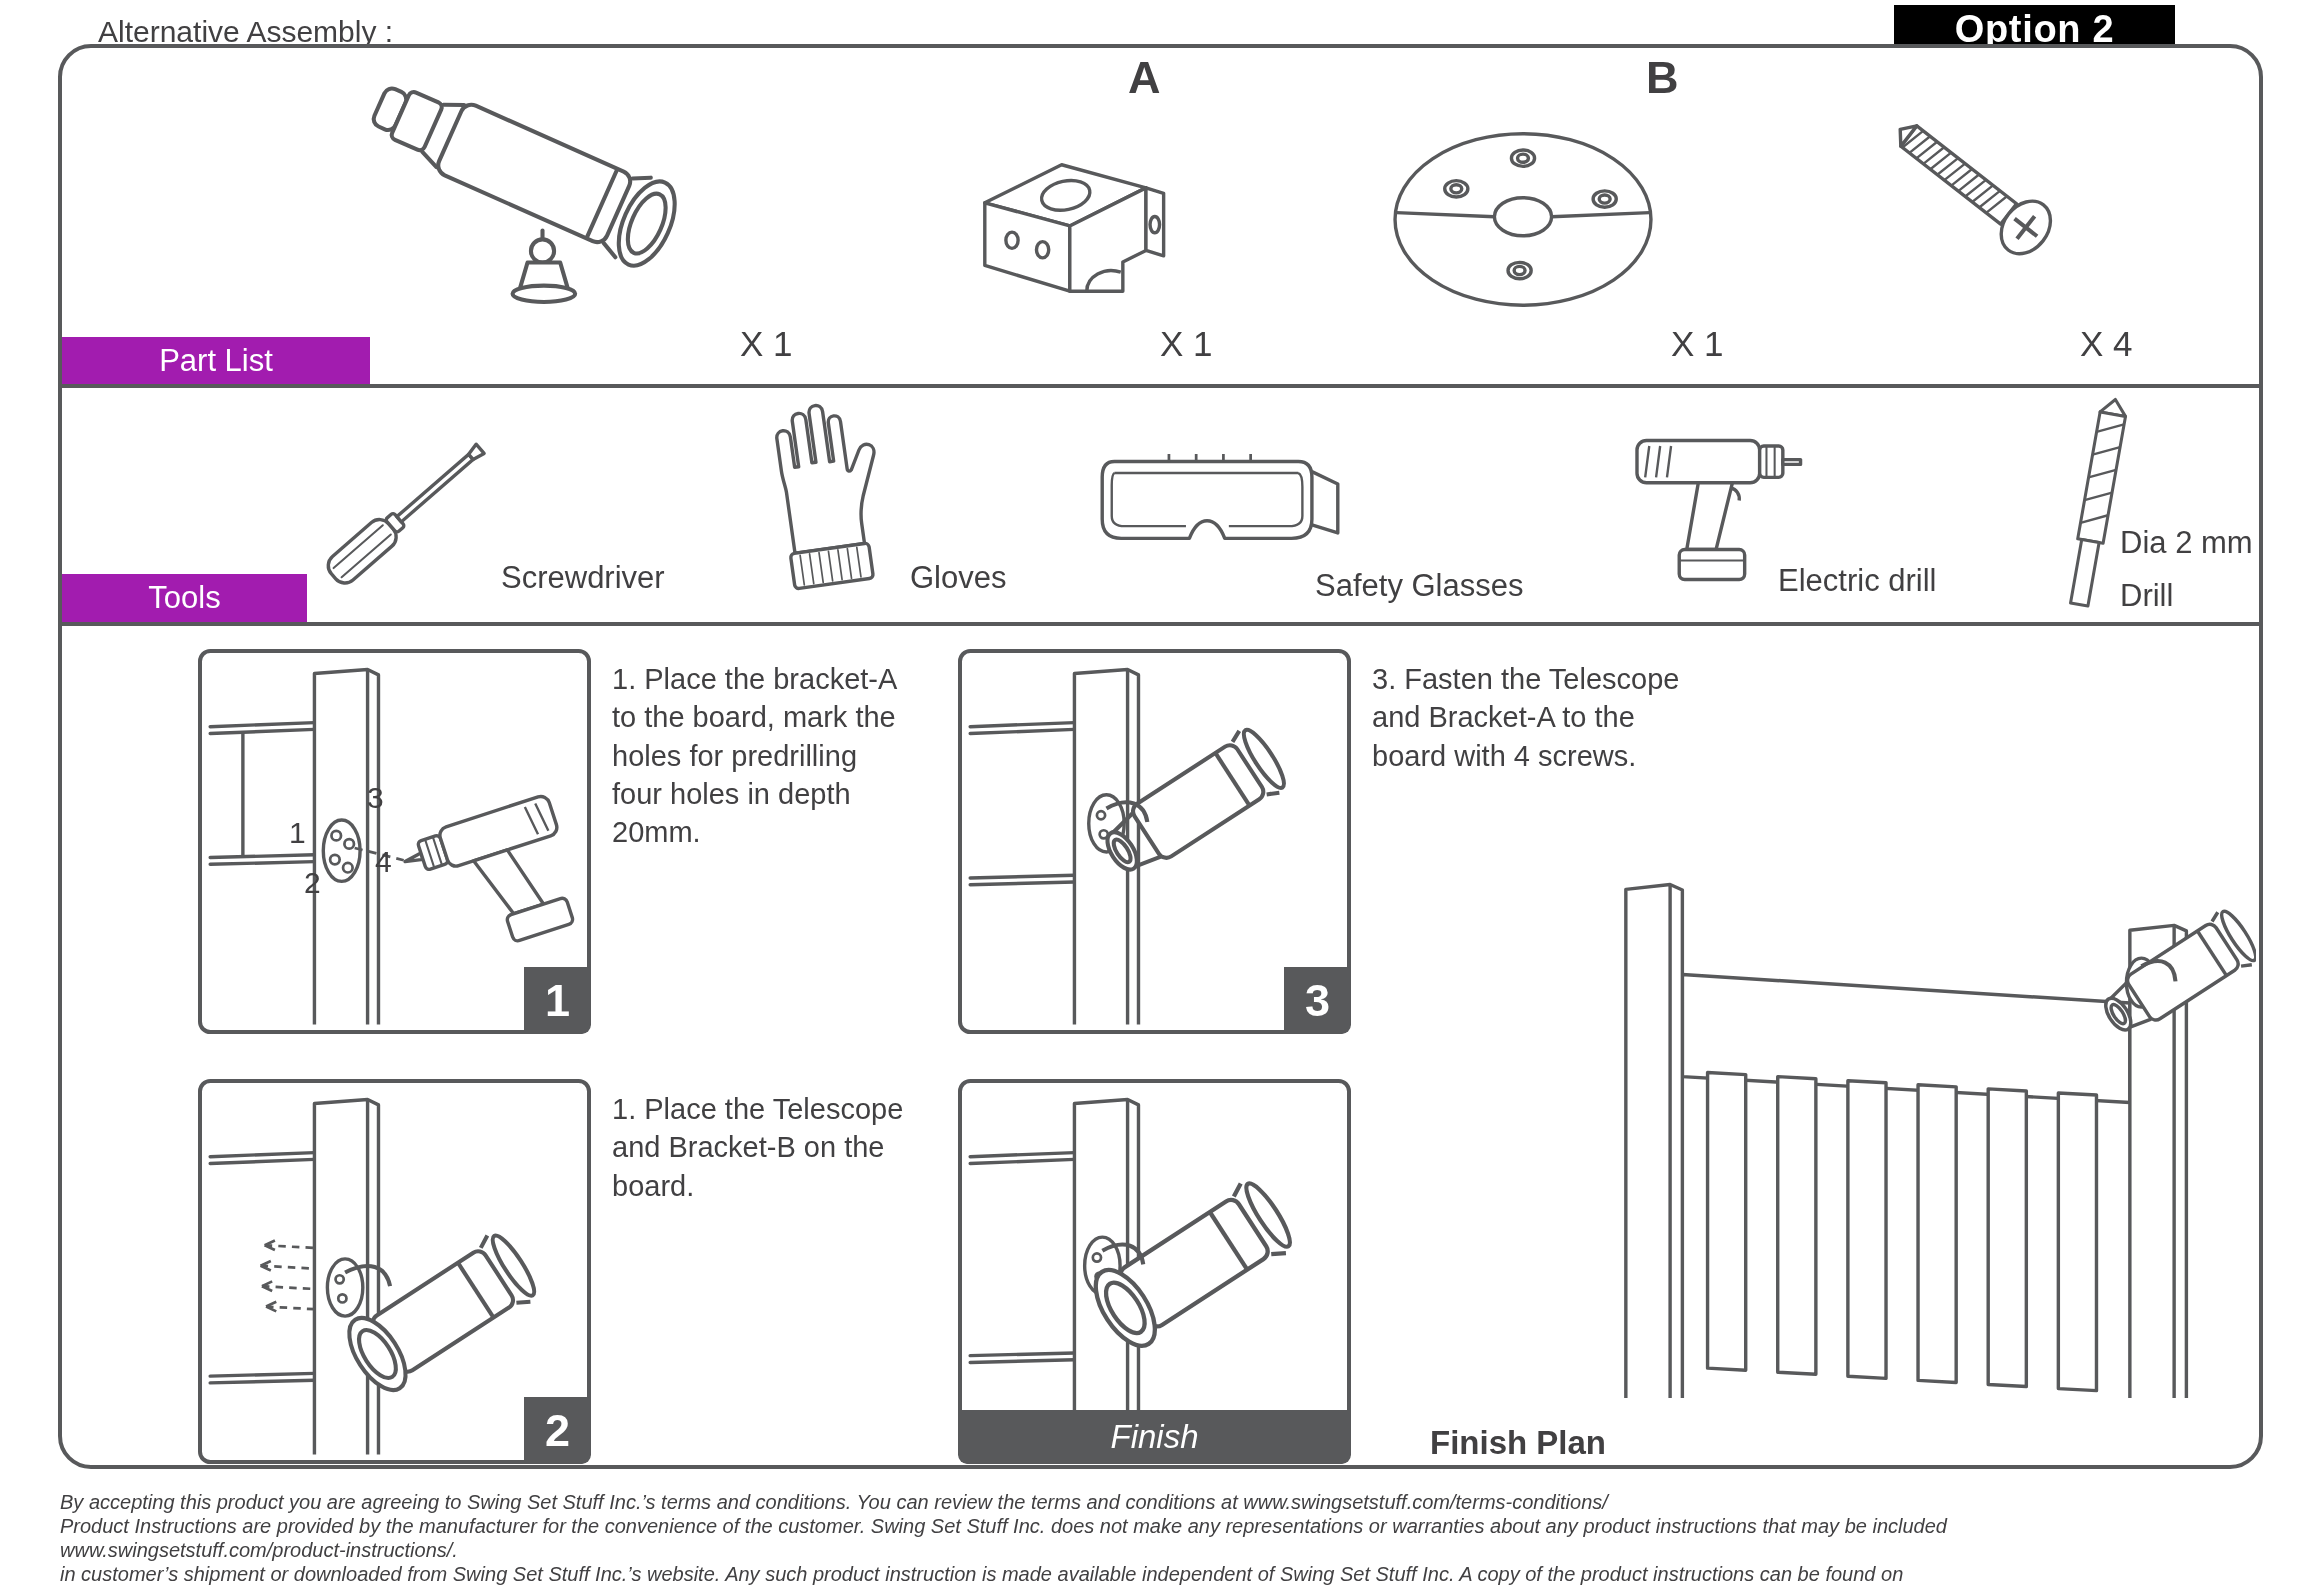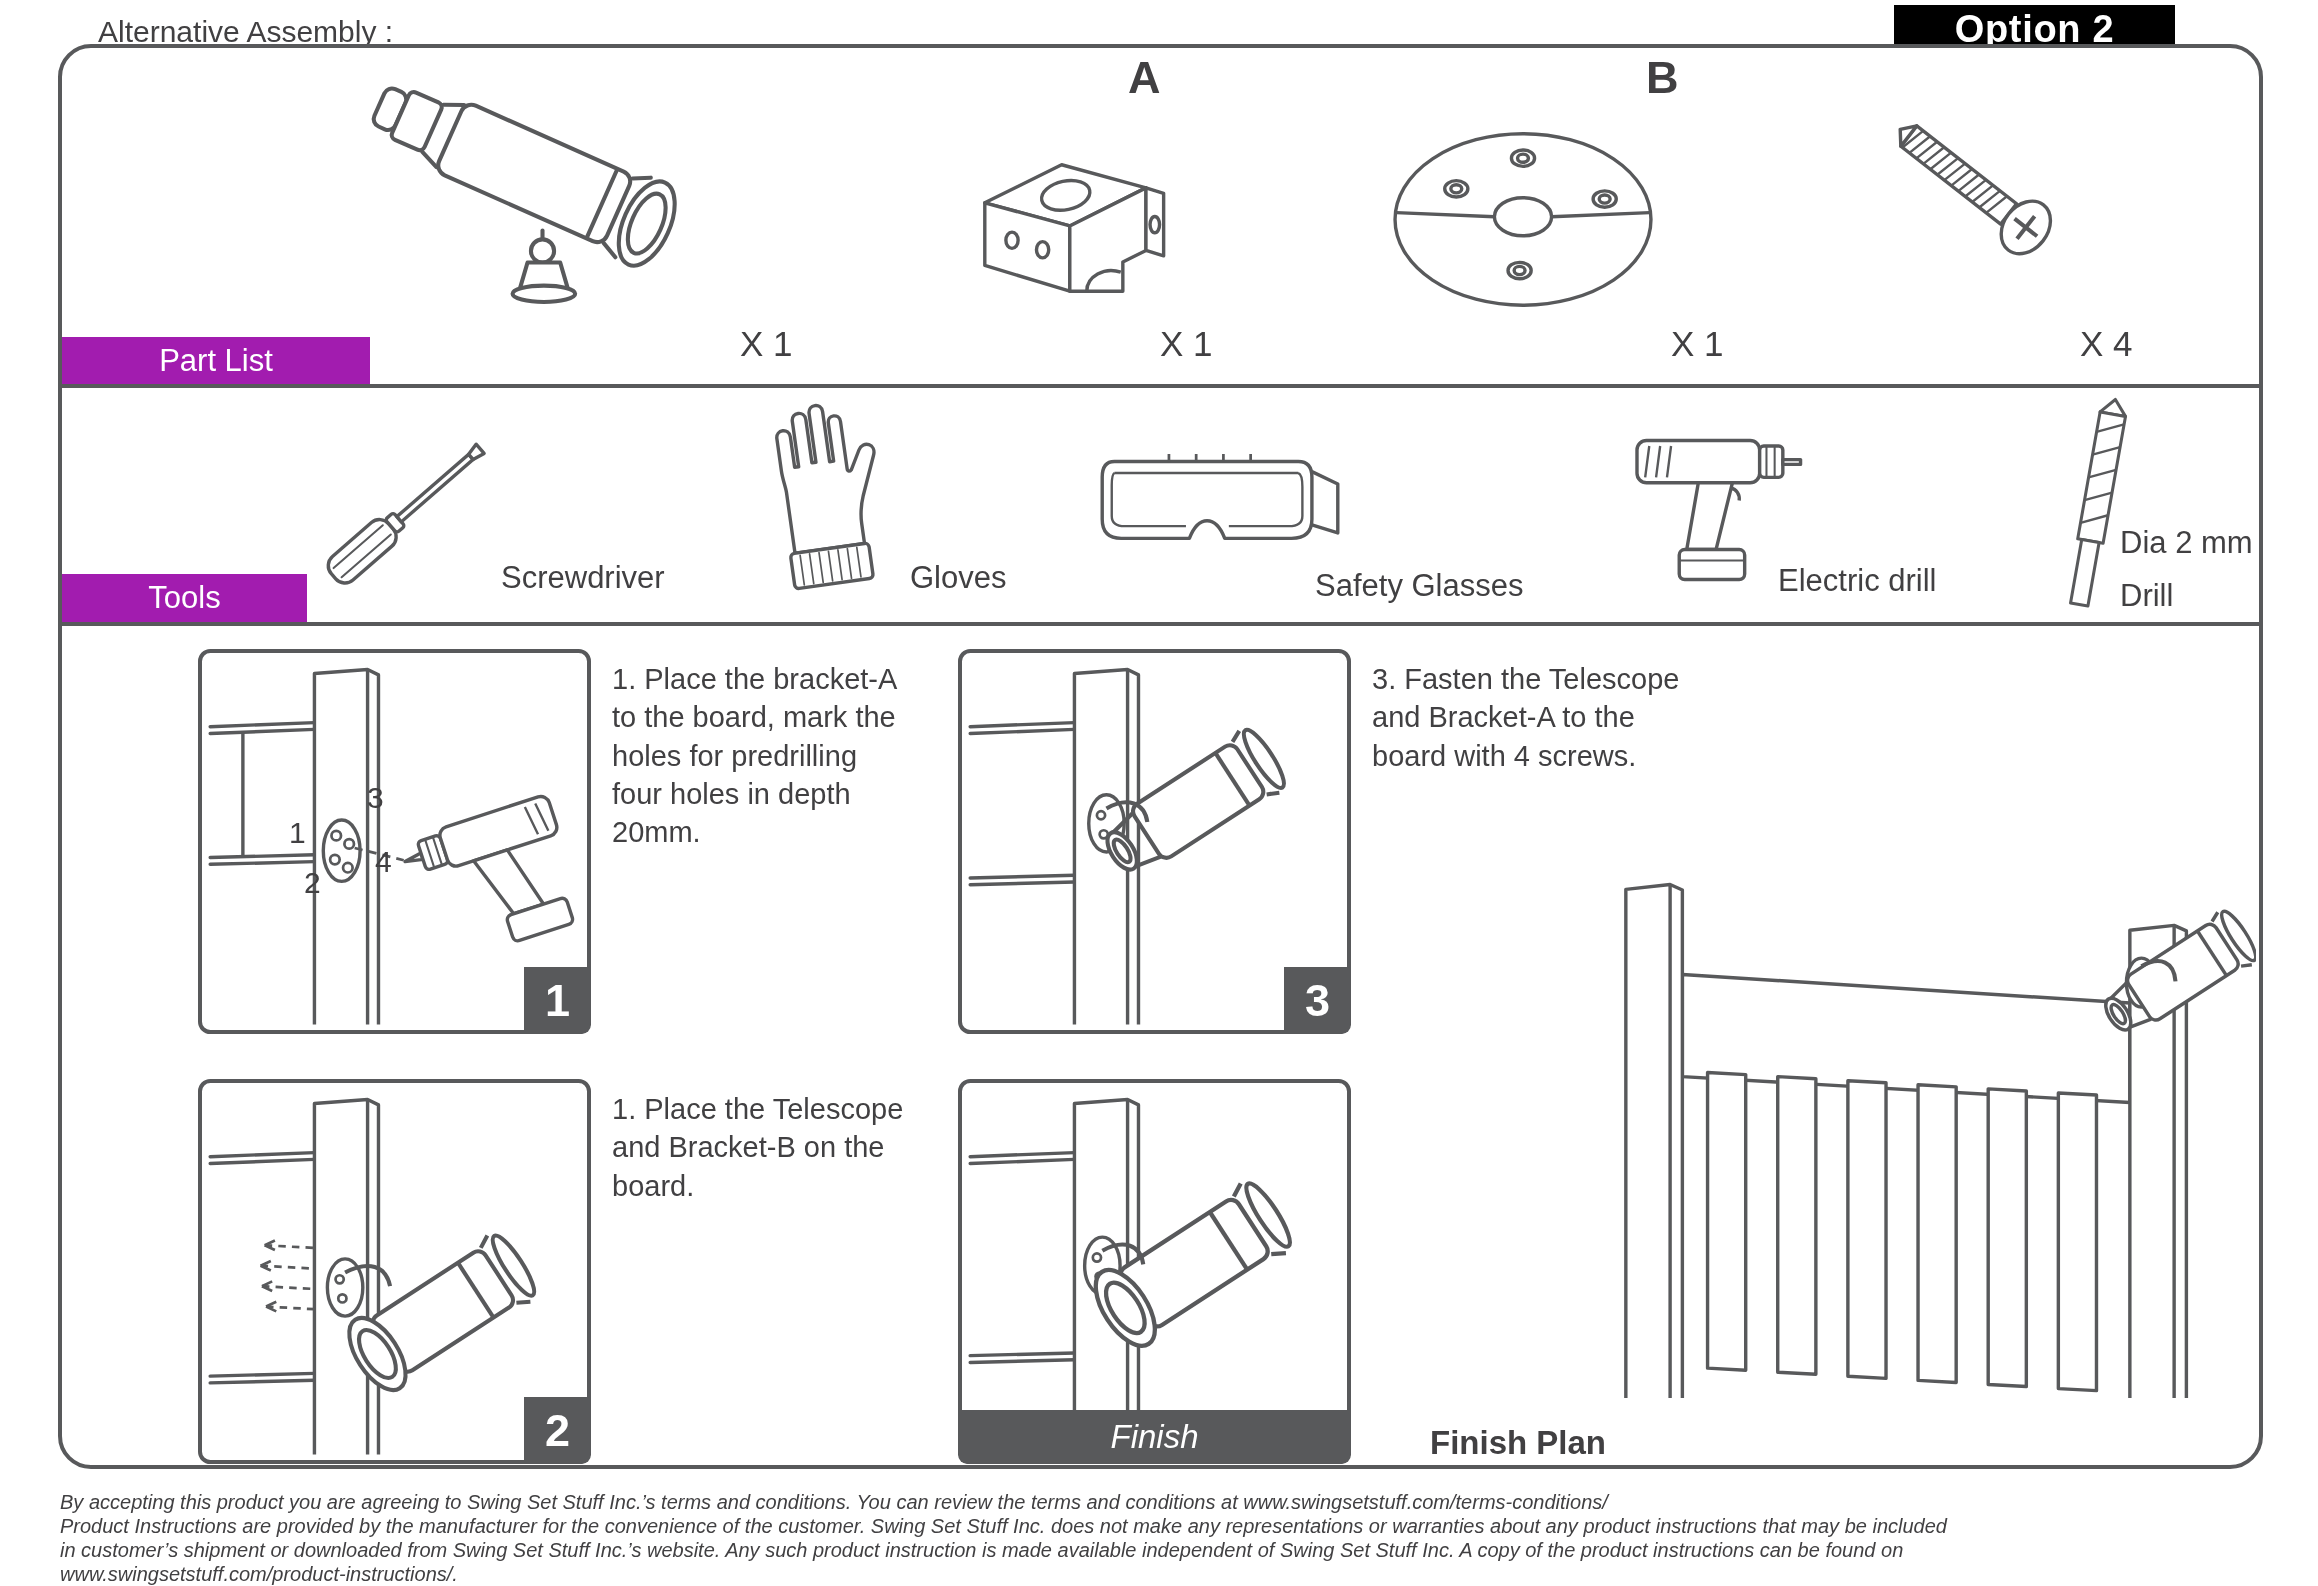--- a/index.html
+++ b/index.html
@@ -331,16 +331,16 @@
       </g>
     <path d="M852,228 C880,212 900,222 902,250" fill="none" stroke="#58595B" stroke-width="6"></path>
   </svg>
   <div class="abs plan-label" style="left:1368px;top:1376px">Finish Plan</div>
 
 </div>
 
 <div class="abs footer">
   <div>By accepting this product you are agreeing to Swing Set Stuff Inc.’s terms and conditions. You can review the terms and conditions at www.swingsetstuff.com/terms-conditions/</div>
   <div>Product Instructions are provided by the manufacturer for the convenience of the customer. Swing Set Stuff Inc. does not make any representations or warranties about any product instructions that may be included</div>
+  <div>www.swingsetstuff.com/product-instructions/.</div>
   <div>in customer’s shipment or downloaded from Swing Set Stuff Inc.’s website. Any such product instruction is made available independent of Swing Set Stuff Inc. A copy of the product instructions can be found on</div>
-  <div>www.swingsetstuff.com/product-instructions/.</div>
 </div>
 
 
 </body></html>

